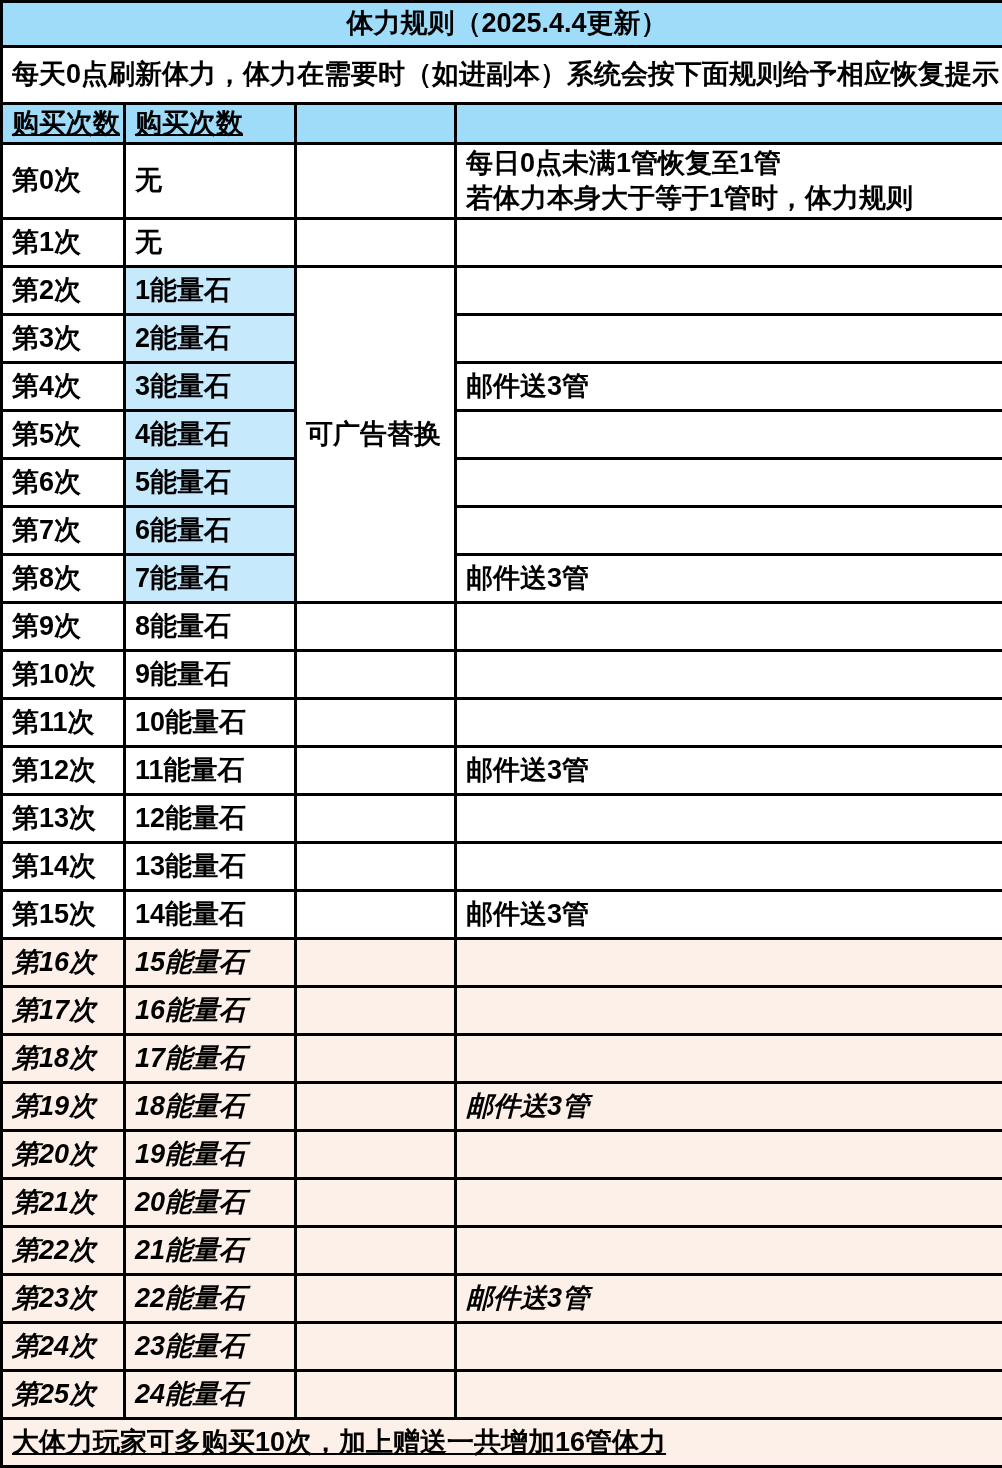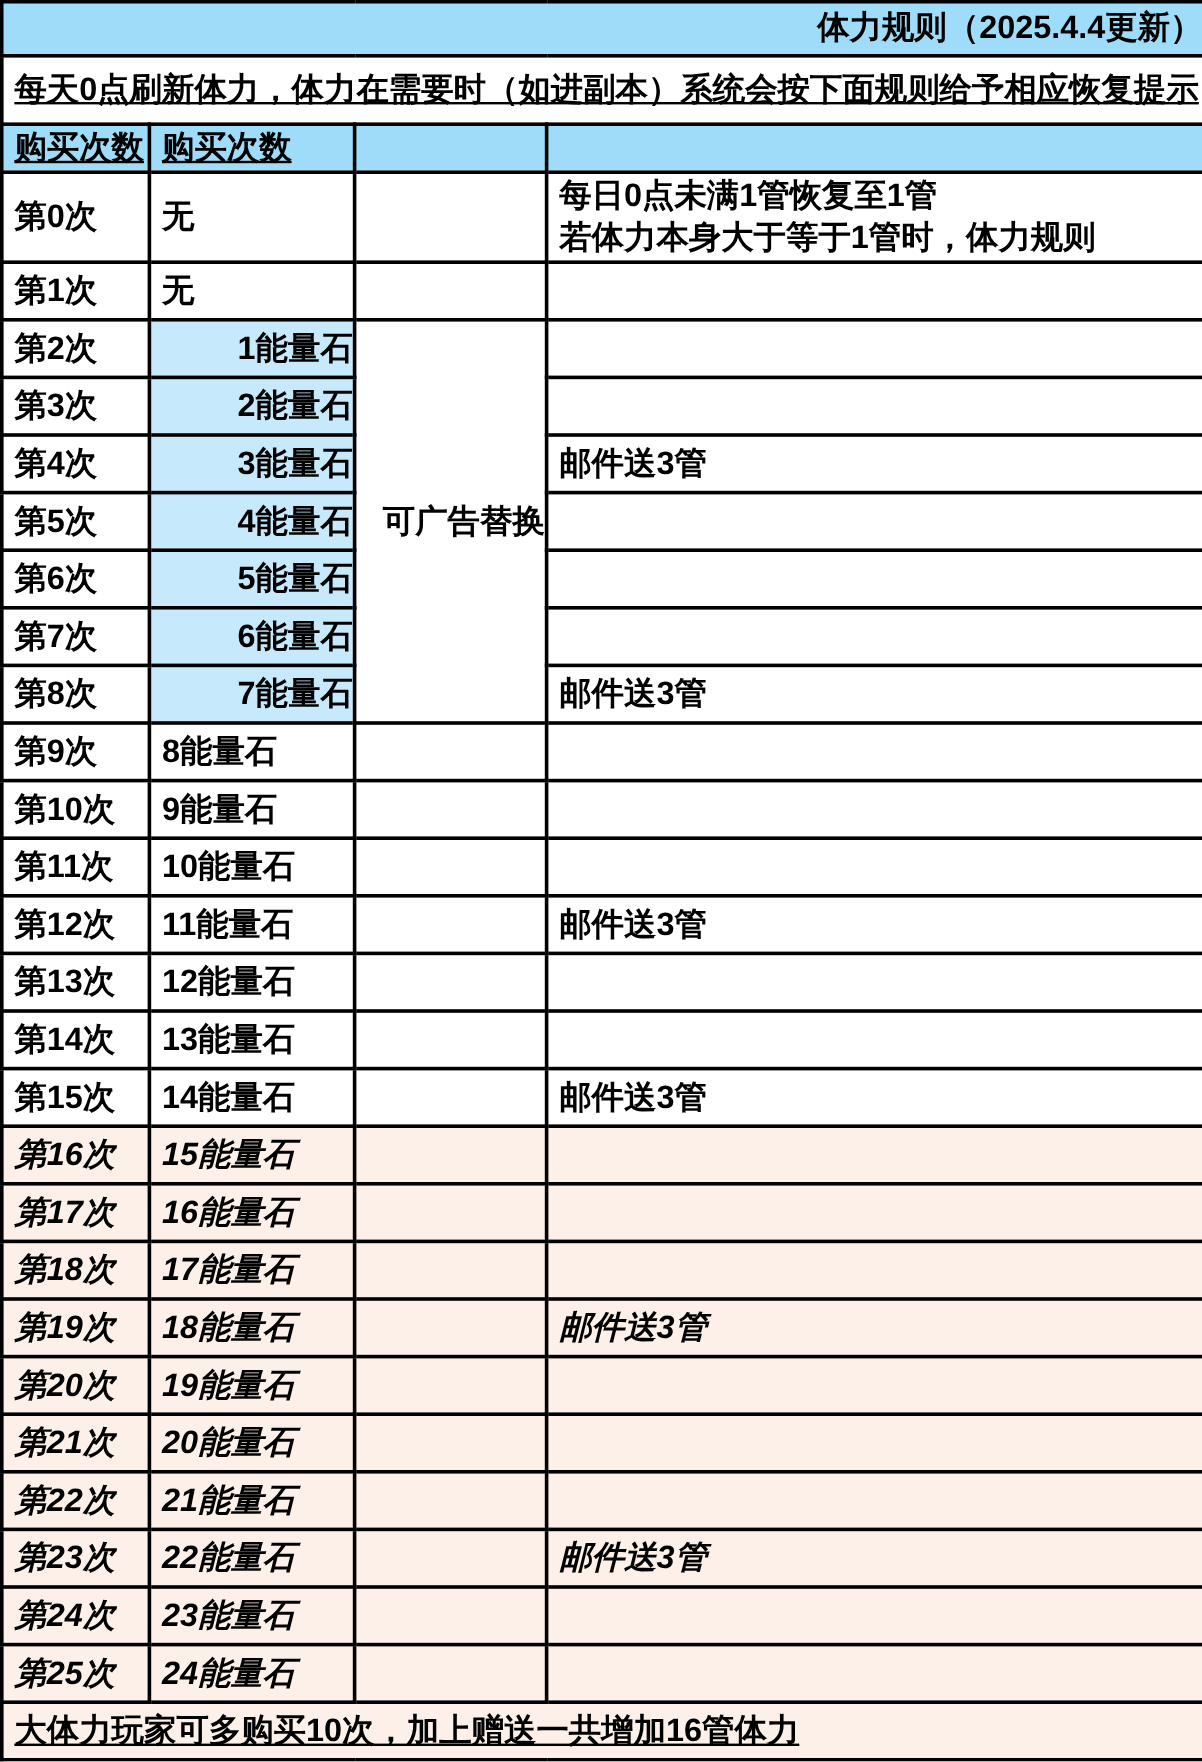--- a/index.html
+++ b/index.html
@@ -28,48 +28,47 @@
     font-size: 27px;
     color: #000;
     line-height: 1.3;
     overflow: hidden;
     white-space: pre-line;
   }
   
   .r-title td {
     height: 42px;
     background: var(--header-blue);
-    text-align: right;
+    text-align: center;
     font-size: 30px;
     padding: 0;
   }
   .r-notice td {
     height: 54px;
     background: #ffffff;
     color: var(--accent-red);
     font-size: 28px;
-    text-decoration: underline;
   }
   .r-header td {
     height: 37px;
     background: var(--header-blue);
     text-decoration: underline;
   }
   .r-footer td {
     height: 45px;
     background: var(--row-peach);
     color: var(--accent-red);
     text-decoration: underline;
   }
   
   tr.data-row td { height: 45px; background: #ffffff; }
   tr.data-row.tall td { height: 72px; }
-  tr.theme-blue td.col2 { background: var(--cell-blue); text-align: right; }
+  tr.theme-blue td.col2 { background: var(--cell-blue); }
   tr.theme-peach td { background: var(--row-peach); font-style: italic; }
-  td.ad-cell { background: var(--cell-blue); text-align: right; }
+  td.ad-cell { background: var(--cell-blue); }
   td.hl-blue { background: var(--cell-blue); }
   td.hl-orange { background: var(--cell-orange); }
 </style>
 </head>
 <body>
 
 <div class="page">
   <table class="rules">
     <colgroup>
       <col style="width:123px">

